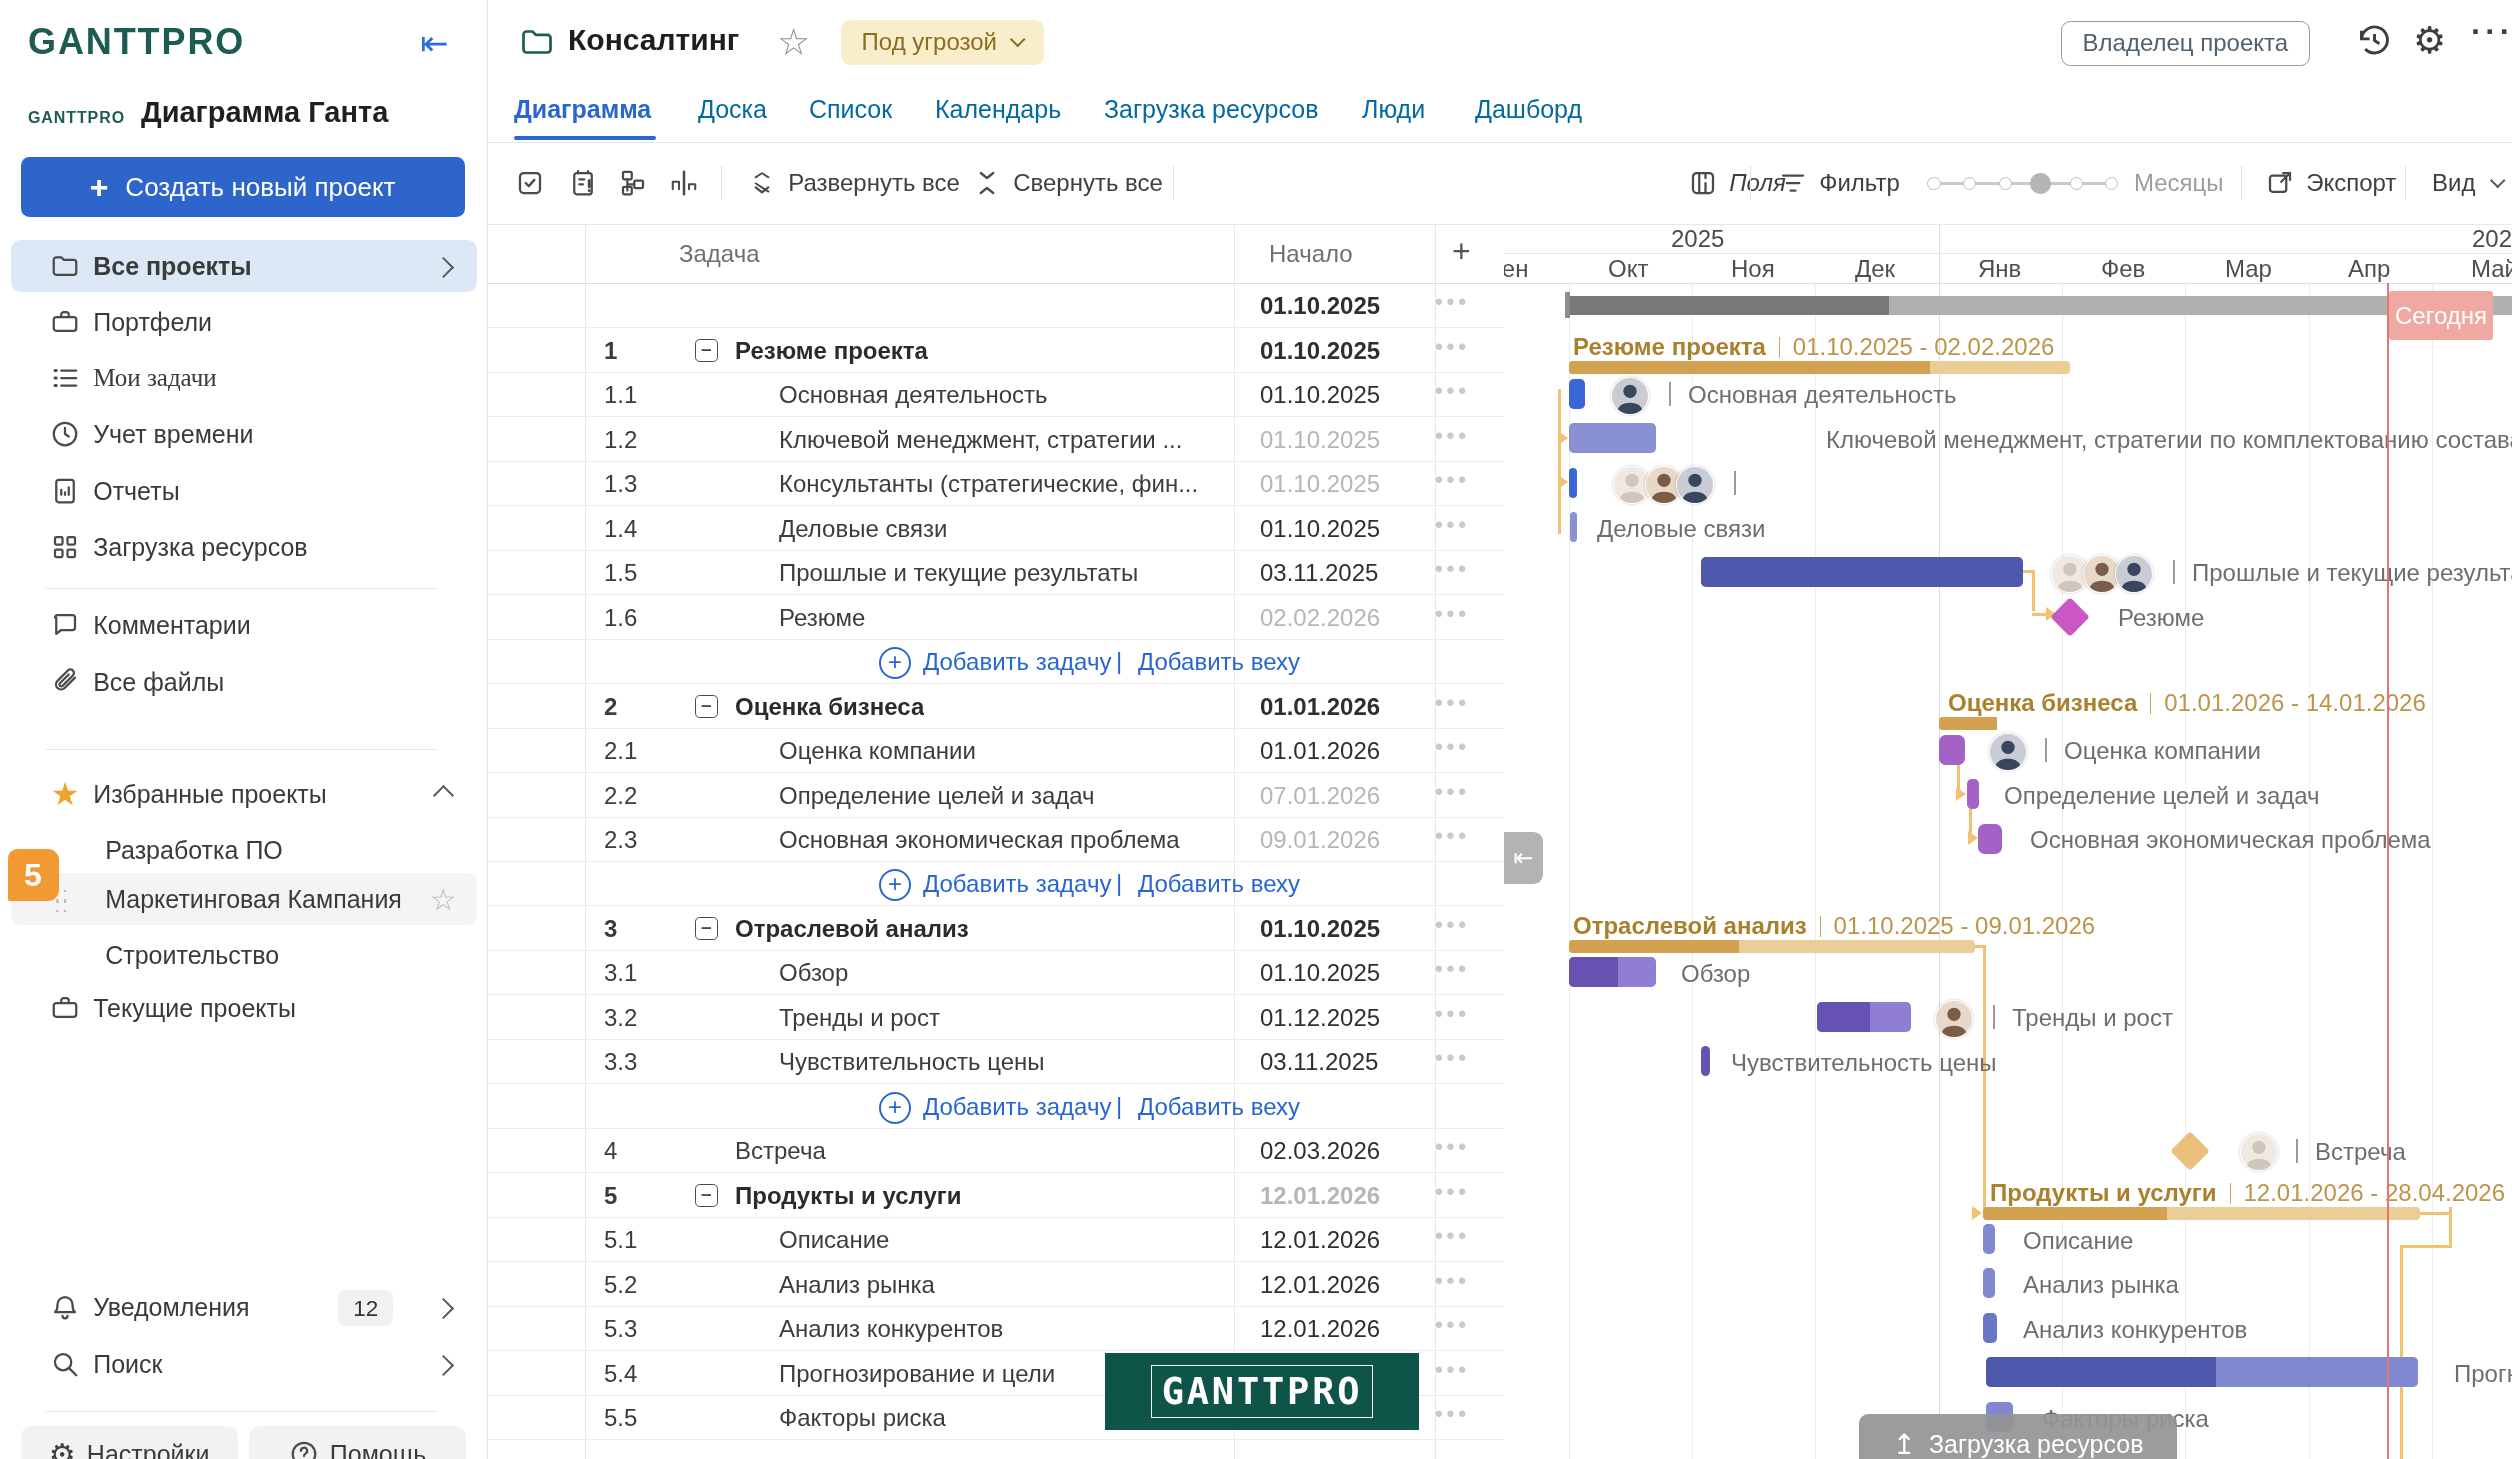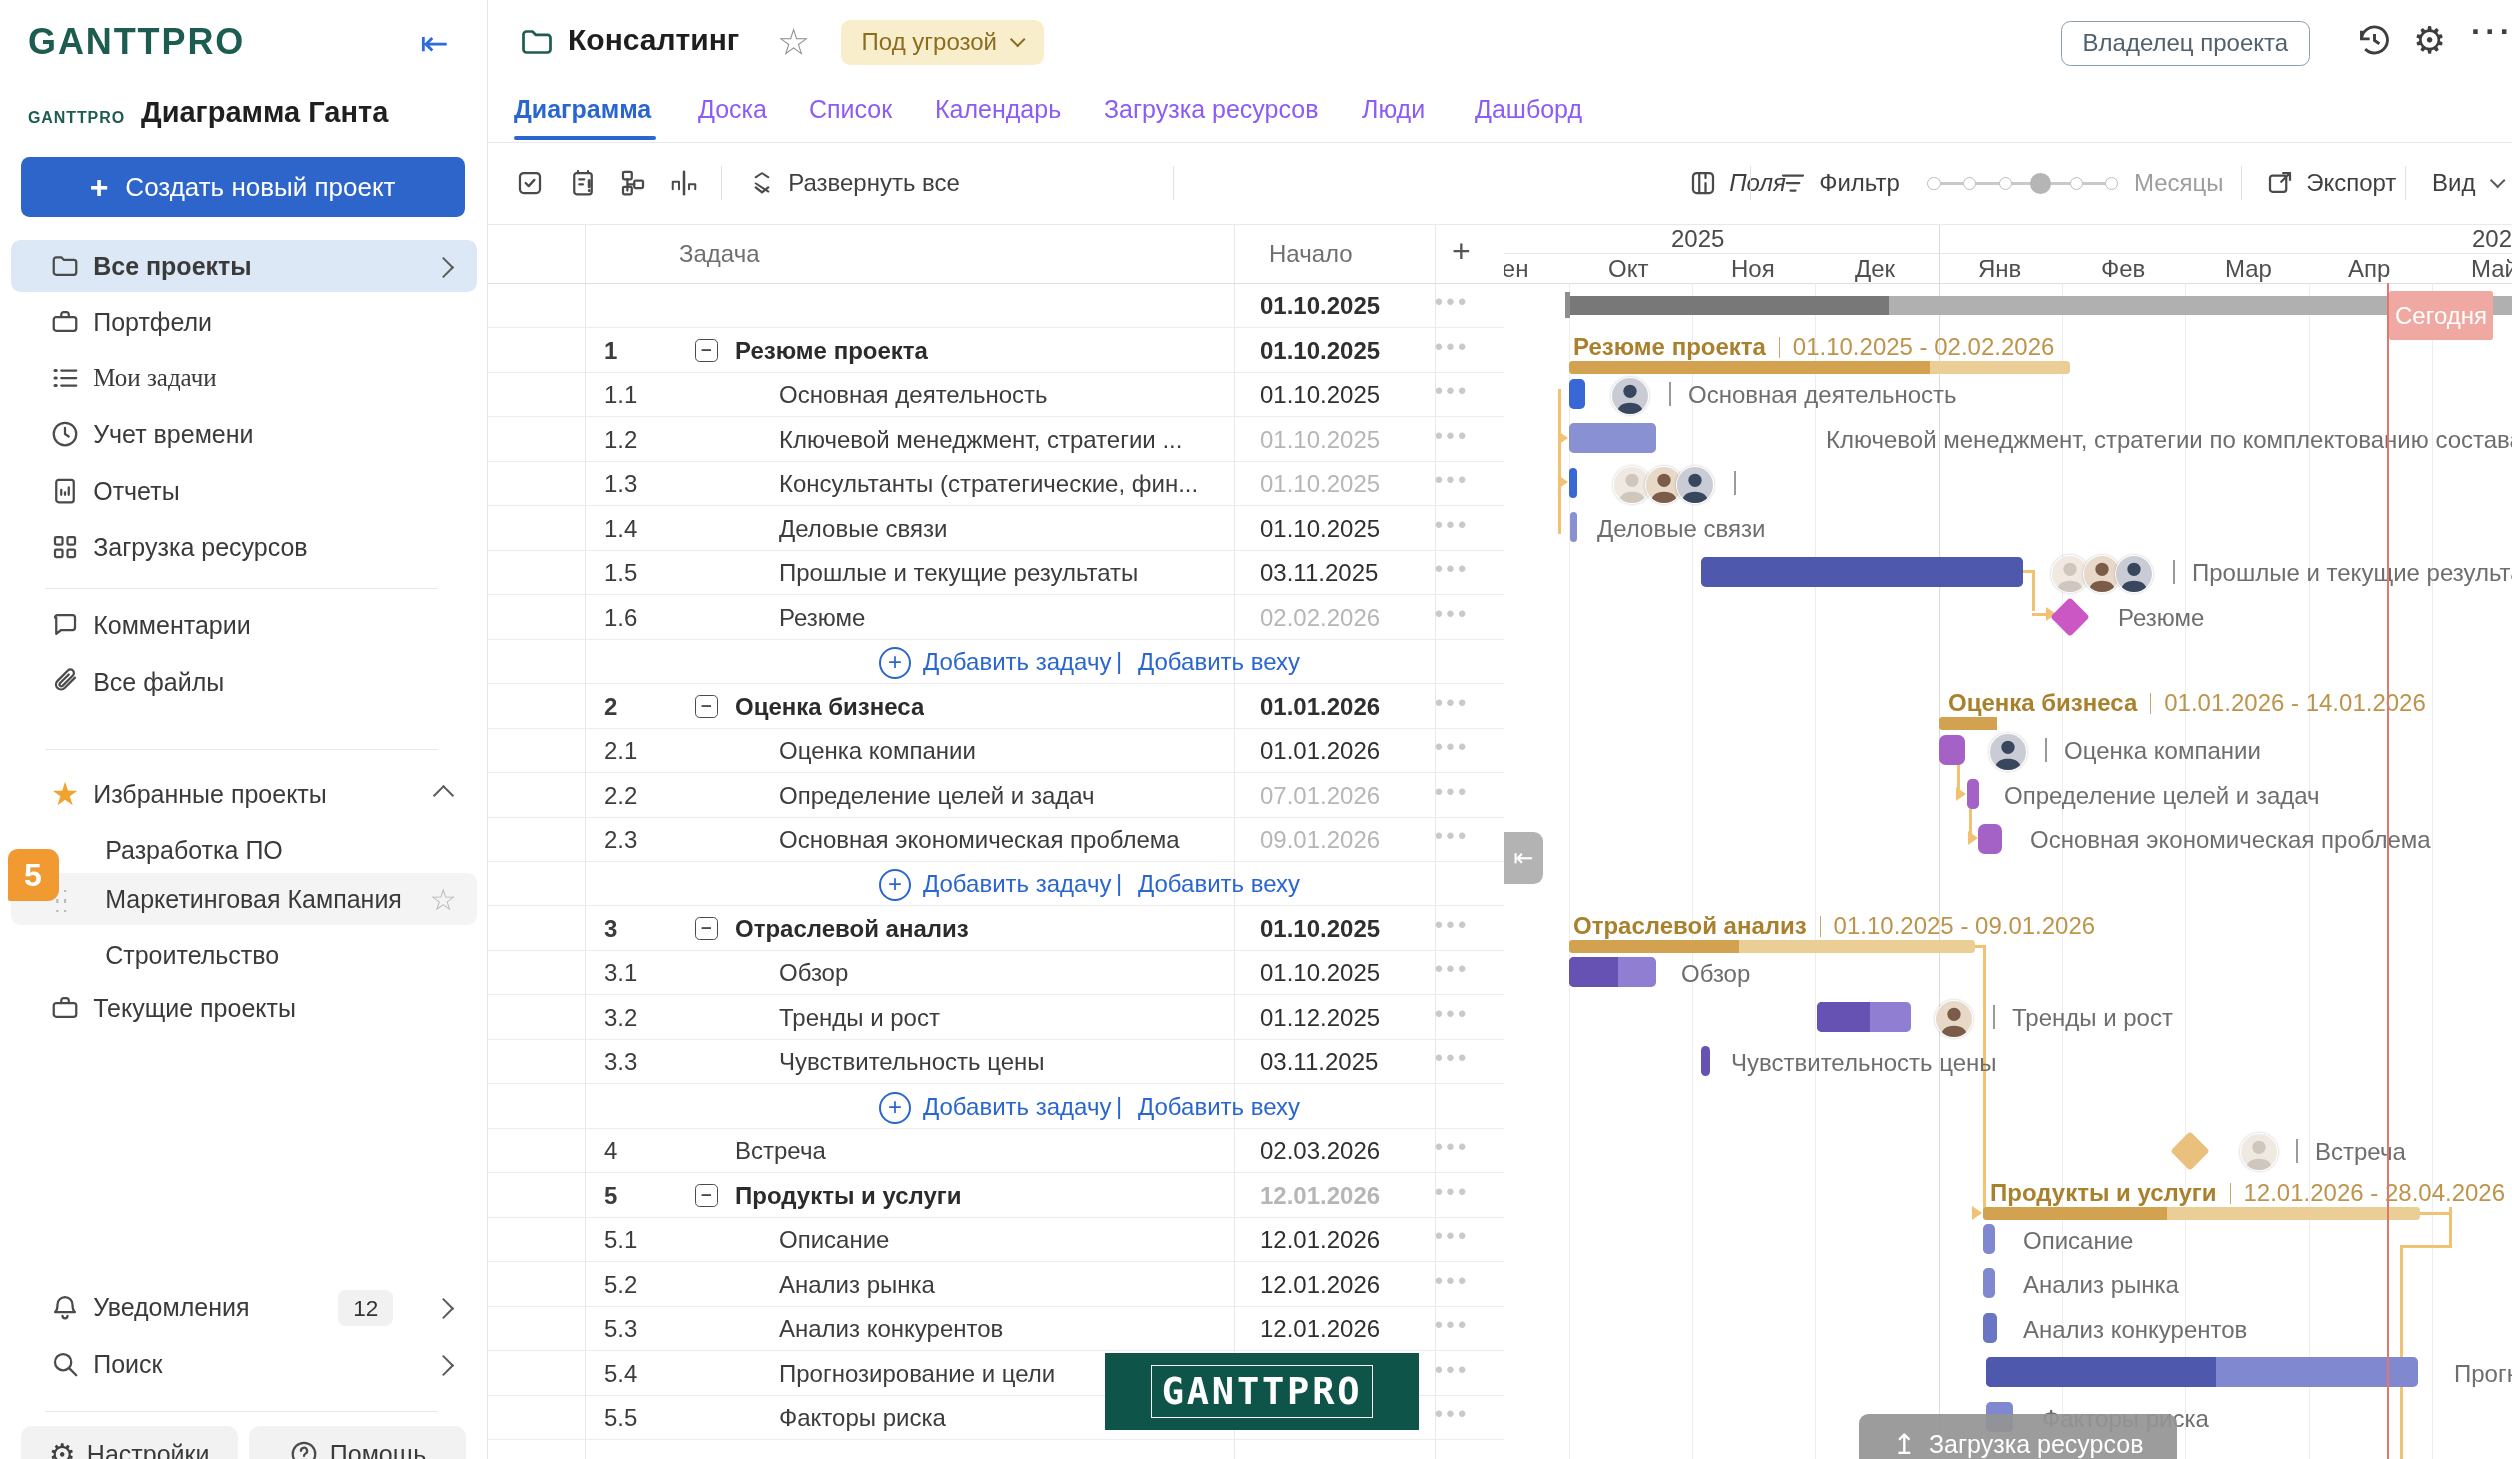--- a/index.html
+++ b/index.html
@@ -23,21 +23,21 @@
           display:flex;align-items:center;justify-content:center;border-radius:9.4px 11.2px 11.2px 1.9px;z-index:40;}
   .mini-badge{background:#f1f1f1;border-radius:7.5px;font-size:22.5px;color:#333;padding:5.6px 15px;}
   .foot-btn{position:absolute;top:1426px;height:56px;background:#f2f2f2;border-radius:11.2px;display:flex;align-items:center;justify-content:center;gap:11.2px;font-size:25px;color:#3a3a3a;}
   
   #topbar{left:487px;top:0;width:2025px;height:84px;background:#fff;}
   #proj-title{position:absolute;left:81px;top:22.5px;font-size:30px;font-weight:bold;color:#1e1e1e;}
   #status-pill{position:absolute;left:354px;top:19.7px;height:45px;background:#f8eecb;border-radius:9.4px;display:flex;align-items:center;gap:15px;padding:0 20.6px;font-size:24px;color:#8c6d1f;}
   #owner-btn{position:absolute;left:1574px;top:20.6px;height:43px;border:1.9px solid #8ba0ad;border-radius:9.4px;display:flex;align-items:center;padding:0 20.6px;font-size:24px;color:#51626e;background:#fff;}
   
   #tabs{left:487px;top:84px;width:2025px;height:58px;border-bottom:0.9px solid #e9e9e9;}
-  .tab{position:absolute;top:11.2px;font-size:25px;color:#8b5cf6;white-space:nowrap;}
+  .tab{position:absolute;top:11.2px;font-size:25px;color:#0369a1;white-space:nowrap;}
   .tab.active{color:#2a66cf;font-weight:bold;}
   .tab-underline{position:absolute;height:3.7px;background:#2a66cf;border-radius:1.9px;top:52px;}
   
   #toolbar{left:487px;top:142px;width:2025px;height:82px;border-bottom:0.9px solid #e9e9e9;}
   .tbtn{position:absolute;top:0;height:82px;display:flex;align-items:center;gap:11.2px;font-size:24px;color:#3f3f3f;white-space:nowrap;}
   .tsep{position:absolute;top:24px;width:0.9px;height:34px;background:#e2e2e2;}
   .grey-lbl{color:#9e9e9e;}
   
   #table{left:487px;top:225px;width:1017px;height:1235px;background:#fff;}
   .vline{position:absolute;top:0;width:0.9px;background:#e8e8e8;height:1235px;}
@@ -301,20 +301,26 @@
         </svg>
       </div>
       <div class="tsep" style="left: 234px;"></div>
       <div class="tbtn" style="left: 260px;">
         <svg class="ic-svg" width="30" height="30" viewBox="0 0 24 24" fill="none" stroke="#4a4a4a" stroke-width="1.8" stroke-linecap="round" stroke-linejoin="round">
           <path d="M7 9l5-4 5 4M7 15l5 4 5 4" transform="scale(1,0.82)"></path>
           <path d="M7 14.5l5 4 5-4" transform="translate(0,1)"></path>
         </svg>
         <span>Развернуть все</span>
       </div>
+      <div class="tbtn" style="left: 485px;">
+        <svg class="ic-svg" width="30" height="30" viewBox="0 0 24 24" fill="none" stroke="#4a4a4a" stroke-width="1.8" stroke-linecap="round" stroke-linejoin="round">
+          <path d="M7 4l5 4 5-4M7 20l5-4 5 4"></path>
+        </svg>
+        <span>Свернуть все</span>
+      </div>
       <div class="tsep" style="left: 686px;"></div>
       <div class="tbtn" style="left: 1201px; font-style: italic;">
         <svg class="ic-svg" width="30" height="30" viewBox="0 0 24 24" fill="none" stroke="#4a4a4a" stroke-width="1.8" stroke-linecap="round" stroke-linejoin="round">
           <rect x="4" y="4" width="16" height="16" rx="3"></rect>
           <path d="M9 4v16M14 4v4M14 12v8"></path>
         </svg>
         <span>Поля</span>
       </div>
       <div class="tsep" style="left: 1263px;"></div>
       <div class="tbtn" style="left: 1291px;">

